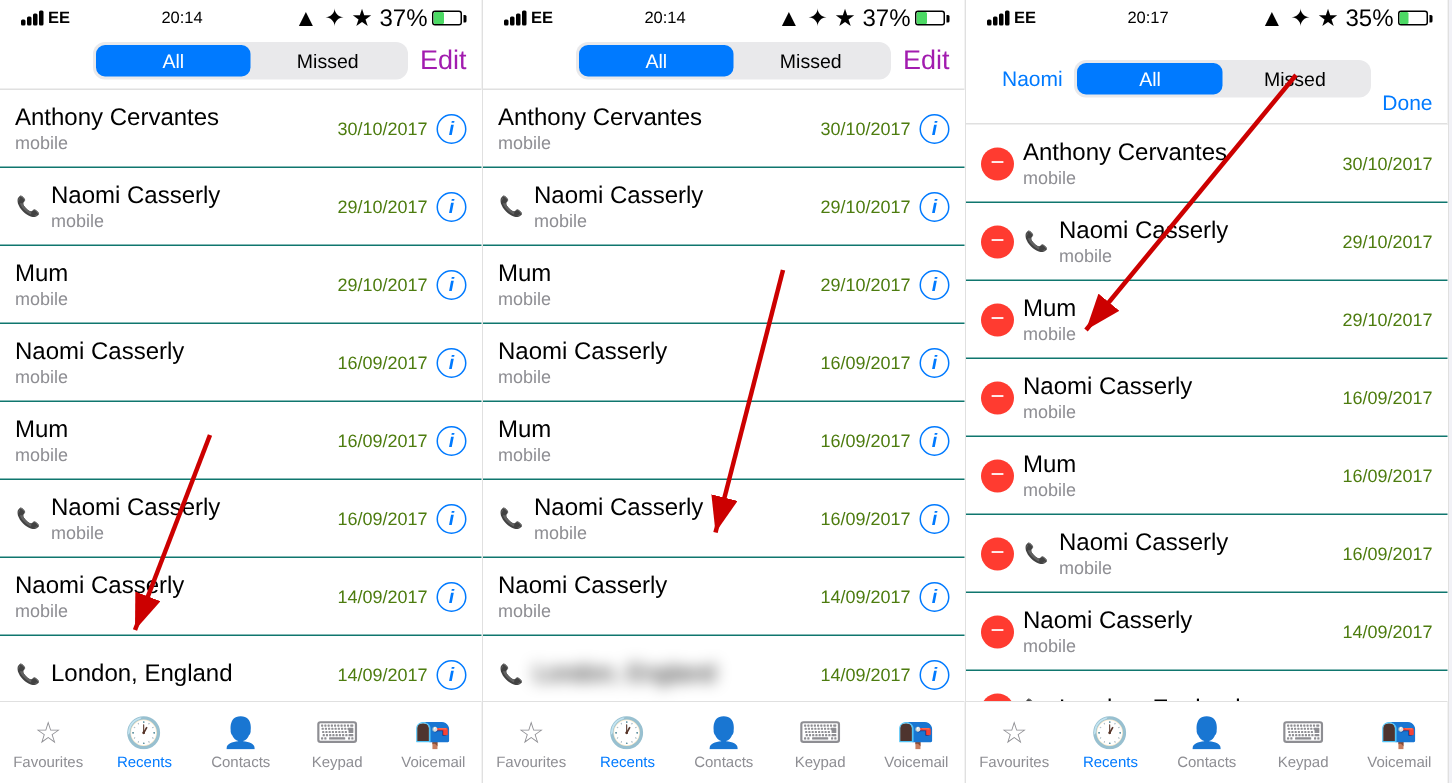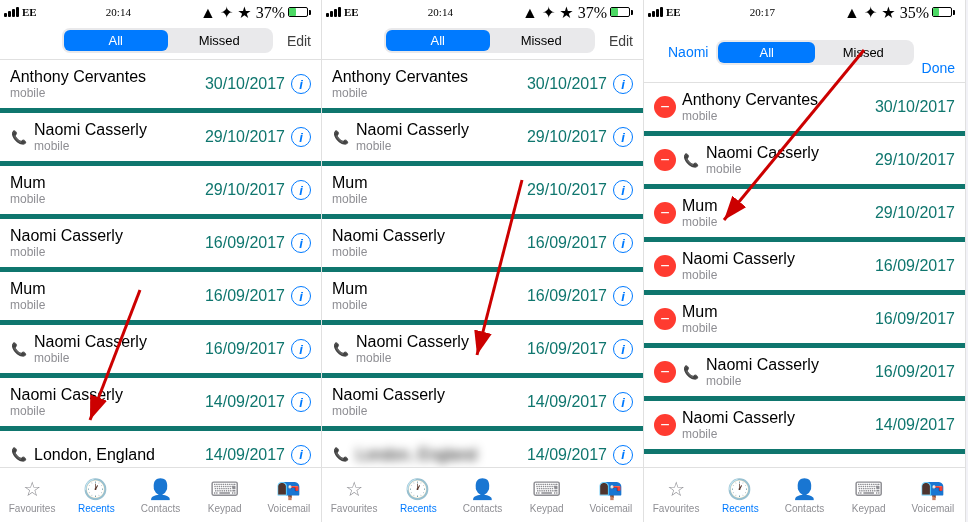--- a/index.html
+++ b/index.html
@@ -22,24 +22,23 @@
       position: relative;
       overflow: hidden;
     }
     .phone-panel:last-child { border-right: none; }
 
     
     .status-bar {
       display: flex;
       justify-content: space-between;
       align-items: center;
-      padding: 4px 10px 2px 4px;
+      padding: 4px 10px 2px 14px;
       background: #fff;
       height: 22px;
-      font-family: Liberation Serif, serif;
     }
     .status-left {
       font-size: 11px;
       font-weight: 600;
       color: #000;
       display: flex;
       align-items: center;
       gap: 3px;
     }
     .status-center {
@@ -116,22 +115,22 @@
       font-size: 13px;
       font-weight: 500;
       cursor: pointer;
       color: #000;
     }
     .tab-btn.active {
       background: #007aff;
       color: #fff;
     }
     .edit-btn {
-      font-size: 14px;
-      color: #404040;
+      font-size: 18px;
+      color: #a21caf;
       cursor: pointer;
       min-width: 30px;
       text-align: right;
     }
     .clear-btn {
       font-size: 14px;
       color: #007aff;
       cursor: pointer;
       min-width: 35px;
     }
@@ -147,21 +146,21 @@
     
     .call-list {
       flex: 1;
       overflow-y: auto;
       background: #fff;
     }
     .call-item {
       display: flex;
       align-items: center;
       padding: 8px 10px;
-      border-bottom: 5px solid #0f766e;
+      border-bottom: 1px solid #0f766e;
       position: relative;
       min-height: 52px;
     }
     .call-item-left {
       display: flex;
       align-items: center;
       flex: 1;
     }
     .phone-icon {
       width: 18px;
@@ -184,22 +183,22 @@
       font-size: 12px;
       color: #8e8e93;
     }
     .call-meta {
       text-align: right;
       display: flex;
       align-items: center;
       gap: 6px;
     }
     .call-date {
-      font-size: 16px;
-      color: #0f766e;
+      font-size: 12px;
+      color: #4d7c0f;
     }
     .info-btn {
       width: 20px;
       height: 20px;
       border-radius: 50%;
       border: 1.5px solid #007aff;
       color: #007aff;
       display: flex;
       align-items: center;
       justify-content: center;

